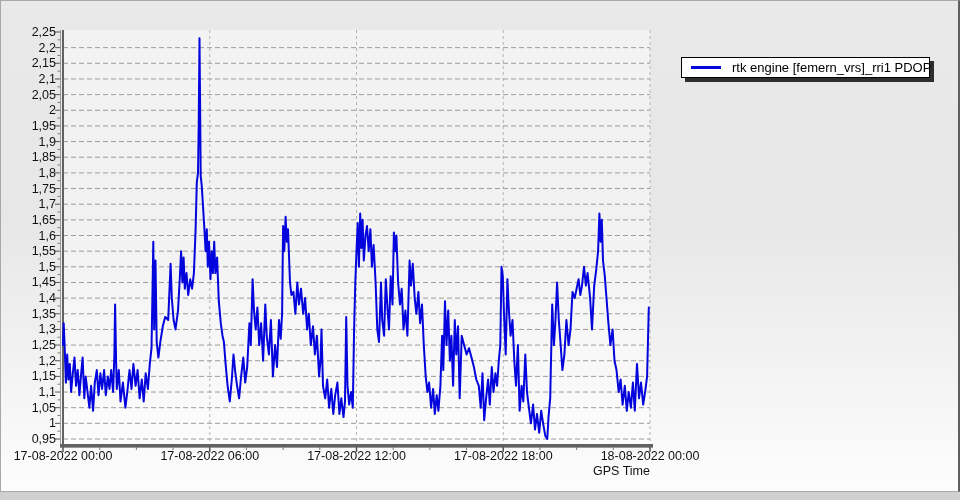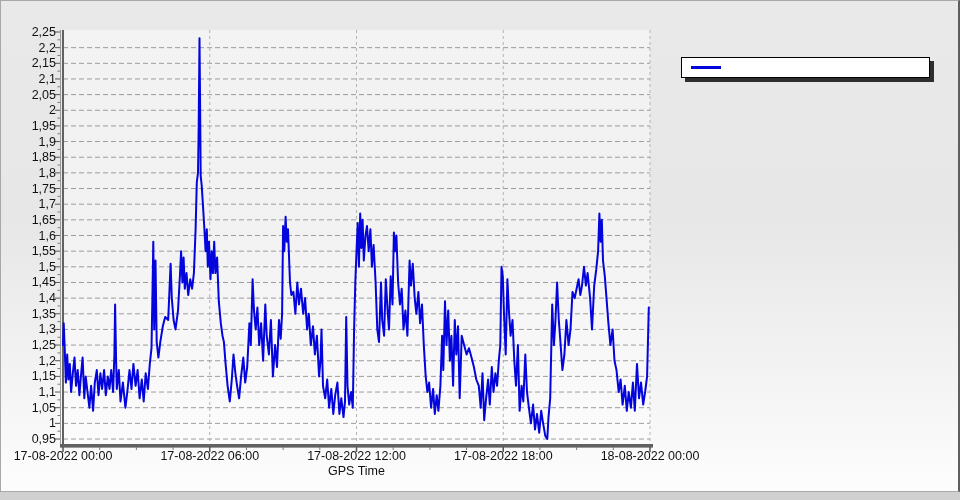--- a/index.html
+++ b/index.html
@@ -13,21 +13,21 @@
     font-family:"Liberation Sans", sans-serif;
     overflow:hidden;
   }
   #chart-svg{position:absolute;left:0;top:0;}
   #bottom-line{
     position:absolute;left:0;top:493px;width:100%;height:2px;
     background:#8f8f8f;
   }
   #xaxis-title{
     position:absolute;left:62px;top:463px;width:587px;
-    text-align:center;font-size:12.5px;color:#111;
+    text-align:right;font-size:12.5px;color:#111;
   }
   #legend-box{
     position:absolute;left:680px;top:56px;width:247px;height:19px;
     background:#ffffff;border:1px solid #000000;
     box-shadow:4px 4px 0 #2e2e2e;
     display:flex;align-items:center;
     font-size:13px;color:#000;
     white-space:nowrap;
   }
   #legend-swatch{
@@ -180,16 +180,17 @@
       <line x1="538.9375" y1="446" x2="538.9375" y2="449" stroke="#7a7a7a" stroke-width="1"></line>
       <line x1="575.625" y1="446" x2="575.625" y2="449" stroke="#7a7a7a" stroke-width="1"></line>
       <line x1="612.3125" y1="446" x2="612.3125" y2="449" stroke="#7a7a7a" stroke-width="1"></line>
       <polyline points="62.0,344.1 62.7,322.2 63.7,347.2 64.9,381.6 66.2,353.5 67.4,378.5 68.8,362.9 70.1,391.0 71.8,372.3 73.5,356.6 75.0,384.8 76.7,369.1 78.4,394.2 79.9,375.4 81.6,356.6 83.3,397.3 84.7,375.4 86.5,391.0 88.4,406.7 90.1,384.8 92.1,409.8 93.8,381.6 95.8,369.1 97.5,394.2 99.4,372.3 101.1,387.9 103.1,369.1 104.8,394.2 106.8,375.4 108.5,387.9 110.2,369.1 112.1,391.0 113.4,353.5 114.1,303.4 115.1,359.7 115.8,387.9 117.8,369.1 119.5,400.4 121.9,381.6 124.4,406.7 126.3,391.0 128.5,369.1 130.5,387.9 132.4,362.9 134.6,384.8 136.6,369.1 138.6,397.3 140.8,378.5 142.7,400.4 144.7,372.3 146.9,387.9 148.8,362.9 150.5,347.2 151.5,290.9 152.3,240.8 153.2,328.4 154.5,259.5 155.7,340.9 157.4,356.6 159.3,340.9 161.8,325.3 164.2,315.9 167.2,319.0 169.6,262.7 170.8,297.1 172.6,319.0 174.5,328.4 177.0,309.6 178.9,275.2 180.1,250.2 181.4,281.5 182.6,256.4 183.8,287.7 185.5,272.1 187.2,294.0 189.2,278.3 191.1,287.7 192.9,272.1 194.6,228.2 195.8,181.3 197.0,171.9 197.7,124.9 198.5,37.3 199.2,115.5 199.7,175.0 200.7,184.4 201.9,203.2 203.4,228.2 204.6,250.2 205.8,228.2 206.8,265.8 208.0,240.8 209.5,278.3 210.7,250.2 211.9,272.1 213.2,240.8 214.4,272.1 216.1,256.4 217.8,300.2 219.8,322.2 221.5,334.7 222.9,340.9 224.6,362.9 226.6,384.8 228.8,400.4 230.8,378.5 232.5,353.5 234.4,372.3 236.1,384.8 238.1,397.3 240.1,375.4 242.3,356.6 244.2,381.6 246.2,366.0 248.4,322.2 249.8,344.1 251.6,278.3 253.0,309.6 254.7,328.4 256.4,306.5 258.2,344.1 260.1,322.2 262.1,359.7 264.3,303.4 265.7,334.7 267.9,353.5 269.9,319.0 271.9,375.4 274.1,344.1 276.0,366.0 278.0,319.0 279.7,337.8 281.1,312.8 282.1,225.1 283.3,250.2 284.6,215.7 285.8,240.8 287.0,228.2 289.0,281.5 290.4,294.0 292.4,290.9 294.4,312.8 296.3,281.5 298.0,303.4 300.0,287.7 302.2,312.8 304.1,297.1 306.1,328.4 307.8,312.8 309.8,344.1 312.0,325.3 313.9,353.5 315.9,334.7 318.1,375.4 319.5,359.7 320.5,328.4 322.0,384.8 324.2,397.3 326.2,378.5 328.1,406.7 330.3,387.9 332.3,413.0 334.2,394.2 336.4,381.6 338.4,413.0 340.3,397.3 342.5,416.1 344.0,400.4 345.2,315.9 346.5,384.8 348.2,403.6 350.1,391.0 351.8,406.7 353.1,328.4 354.3,281.5 355.5,250.2 356.7,222.0 357.9,265.8 359.2,212.6 360.4,247.0 361.6,218.8 362.8,259.5 364.5,234.5 366.0,225.1 367.7,250.2 369.4,228.2 370.9,265.8 372.6,243.9 374.6,281.5 376.3,328.4 378.0,340.9 380.0,281.5 381.2,319.0 383.1,334.7 384.8,278.3 386.6,309.6 388.0,328.4 389.7,275.2 391.5,303.4 392.9,231.4 394.1,250.2 395.4,234.5 397.1,281.5 399.0,303.4 400.7,287.7 402.5,328.4 404.4,309.6 406.4,334.7 408.6,259.5 410.0,284.6 411.8,262.7 413.7,297.1 415.4,312.8 417.4,290.9 419.1,322.2 421.0,303.4 422.8,344.1 424.7,375.4 426.4,391.0 428.1,381.6 430.1,406.7 432.1,387.9 433.8,413.0 435.7,394.2 437.4,409.8 439.4,384.8 441.1,334.7 442.3,369.1 444.0,300.2 445.5,344.1 447.2,309.6 448.9,359.7 450.4,334.7 452.1,384.8 453.8,319.0 455.3,353.5 457.0,325.3 458.7,397.3 460.7,334.7 463.1,344.1 465.6,353.5 468.0,347.2 470.5,356.6 472.9,366.0 475.3,378.5 477.8,384.8 479.7,406.7 481.5,372.3 483.2,419.2 485.1,397.3 487.1,378.5 488.8,403.6 490.8,366.0 492.5,391.0 494.4,372.3 496.1,384.8 497.8,359.7 499.3,344.1 500.5,265.8 501.8,275.2 503.0,312.8 504.7,353.5 506.4,278.3 507.9,309.6 509.6,334.7 511.5,319.0 513.3,359.7 515.0,384.8 516.9,344.1 518.6,409.8 520.6,384.8 522.3,400.4 524.3,353.5 526.0,391.0 527.9,406.7 529.9,422.3 532.1,403.6 534.0,428.6 536.0,413.0 538.2,431.7 540.2,409.8 542.1,422.3 544.3,434.9 546.3,438.0 547.5,416.1 549.2,397.3 551.2,303.4 552.9,344.1 554.3,322.2 556.1,281.5 557.8,319.0 559.2,337.8 561.4,369.1 563.4,353.5 565.4,319.0 567.6,344.1 569.5,328.4 571.5,290.9 573.7,297.1 575.6,287.7 577.6,278.3 579.3,294.0 581.0,284.6 583.0,265.8 584.9,284.6 586.6,272.1 589.1,297.1 591.0,328.4 593.2,284.6 595.2,268.9 597.1,250.2 598.4,212.6 599.6,240.8 600.8,218.8 602.0,259.5 603.8,275.2 605.5,297.1 607.4,322.2 609.4,344.1 611.6,328.4 613.5,359.7 615.5,369.1 617.7,391.0 619.6,378.5 621.6,403.6 623.8,384.8 625.8,409.8 627.7,391.0 629.9,406.7 631.9,381.6 633.8,409.8 636.0,362.9 638.0,397.3 640.0,381.6 642.2,403.6 644.1,391.0 646.1,375.4 647.8,306.5" fill="none" stroke="#0404dd" stroke-width="2" stroke-linejoin="round" stroke-linecap="round"></polyline>
     </svg>
 
   <div id="xaxis-title">GPS Time</div>
 
   <div id="legend-box">
     <span id="legend-swatch"></span>
+    <span>rtk engine [femern_vrs]_rri1 PDOP</span>
   </div>
 
   <div id="bottom-line"></div>
 </div>
 
 </body></html>

